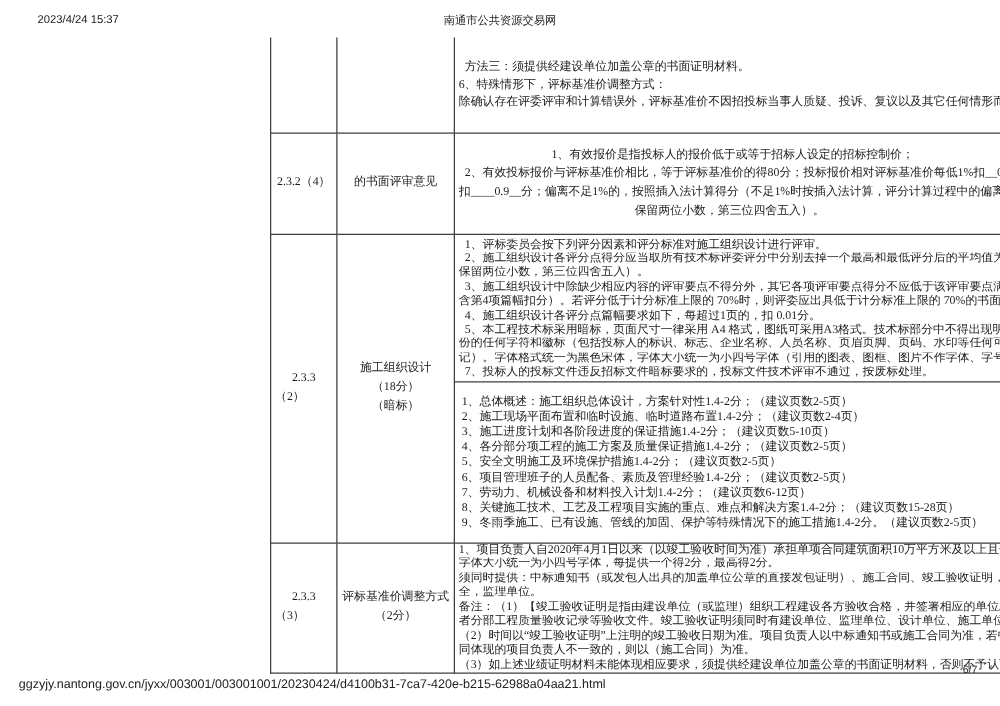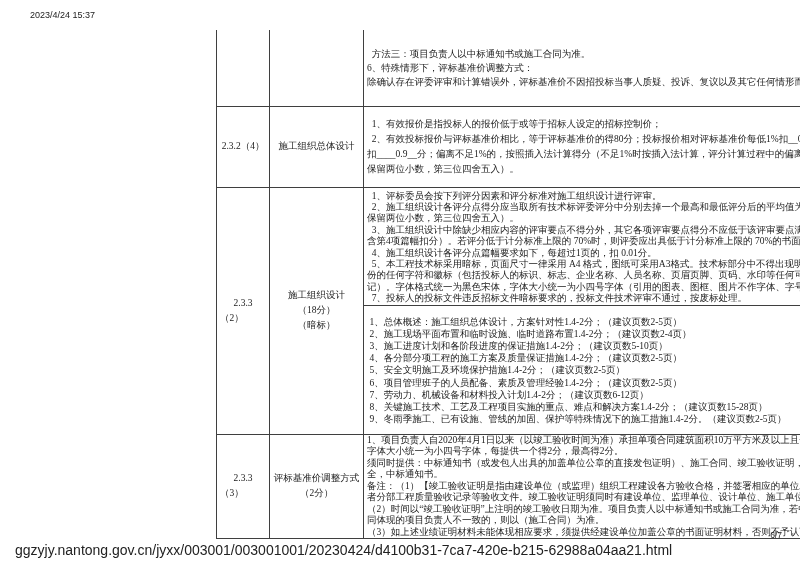--- a/index.html
+++ b/index.html
@@ -5,21 +5,21 @@
   html,body{margin:0;padding:0;background:#e8e8e8;}
   .page{
     position:relative;width:800px;height:565px;background:#ffffff;
     overflow:hidden;margin:0 auto;
     font-family:"Liberation Serif","DejaVu Serif",serif;color:#1b1b1b;
   }
   
   .print-hf{font-family:"Liberation Sans","DejaVu Sans",sans-serif;font-size:9px;color:#1b1b1b;}
   .hdr-time{position:absolute;top:10px;left:30px;}
   .hdr-title{position:absolute;top:10px;left:0;right:0;text-align:center;}
-  .ftr-url{position:absolute;top:542px;left:15px;font-size:14px;color:#222;}
+  .ftr-url{position:absolute;top:542px;left:15px;font-size:10px;color:#222;}
   .ftr-page{position:absolute;top:530px;right:18px;font-size:8.5px;color:#222;}
   
   table.doc{
     position:absolute;left:216px;top:30px;width:584px;
     border-collapse:collapse;table-layout:fixed;
   }
   table.doc td{
     border:1.8px solid #3f3f3f;
     padding:0;vertical-align:middle;
     font-size:9.5px;line-height:14px;
@@ -30,60 +30,61 @@
   .col-name{width:94px;}
   .col-body{width:437px;}
   .sec-cell,.name-cell{text-align:center;}
   .sec-line,.name-line{white-space:nowrap;line-height:15px;}
   .sec-line.left{text-align:left;padding-left:3px;}
   .body-cell{vertical-align:top;}
   .ln{white-space:pre;overflow:hidden;padding-left:3px;}
   
   .rowA-body{padding-top:2px;}
   .rowA-body .ln{line-height:14px;}
-  .rowB-body{padding-top:10px;}
+  .rowB-body{padding-top:10px;text-align:center;}
   .rowB-body .ln{line-height:15px;}
   .blk-top{height:114px;border-bottom:1.8px solid #3f3f3f;padding-top:3px;overflow:hidden;}
   .blk-top .ln{line-height:11.4px;}
   .blk-bot{height:118px;padding-top:10px;overflow:hidden;}
   .blk-bot .ln{line-height:12.2px;}
   .rowD-body{padding-top:2px;}
   .rowD-body .ln{line-height:11.5px;}
 </style>
 </head>
 <body>
 
 <div class="page">
 
   <div class="print-hf hdr-time">2023/4/24 15:37</div>
+  <div class="print-hf hdr-title">南通市公共资源交易网</div>
 
   <table class="doc">
     <colgroup>
         <col class="col-sec">
         <col class="col-name">
         <col class="col-body">
       </colgroup>
 
     <tbody>
         <tr style="height:76px;">
       <td class="sec-cell"></td>
       <td class="name-cell"></td>
       <td class="body-cell rowA-body">
-        <div class="ln">  方法三：项目负责人以中标通知书或施工合同为准。</div>
+        <div class="ln">  方法三：须提供经建设单位加盖公章的书面证明材料。</div>
         <div class="ln">6、特殊情形下，评标基准价调整方式：</div>
         <div class="ln">除确认存在评委评审和计算错误外，评标基准价不因招投标当事人质疑、投诉、复议以及其它任何情形而改变；</div>
       </td>
     </tr>
 
     <tr style="height:81px;">
       <td class="sec-cell">
         <div class="sec-line">2.3.2（4）</div>
       </td>
       <td class="name-cell">
-        <div class="name-line">施工组织总体设计</div>
+        <div class="name-line">的书面评审意见</div>
       </td>
       <td class="body-cell rowB-body">
         <div class="ln">  1、有效报价是指投标人的报价低于或等于招标人设定的招标控制价；</div>
         <div class="ln">  2、有效投标报价与评标基准价相比，等于评标基准价的得80分；投标报价相对评标基准价每低1%扣__0.6__分，每高1%</div>
         <div class="ln">扣____0.9__分；偏离不足1%的，按照插入法计算得分（不足1%时按插入法计算，评分计算过程中的偏离率和分值计算</div>
         <div class="ln">保留两位小数，第三位四舍五入）。</div>
       </td>
     </tr>
 
     <tr style="height:236px;">
@@ -129,21 +130,21 @@
         <div class="sec-line left">（3）</div>
       </td>
       <td class="name-cell">
         <div class="name-line">评标基准价调整方式</div>
         <div class="name-line">（2分）</div>
       </td>
       <td class="body-cell rowD-body">
         <div class="ln">1、项目负责人自2020年4月1日以来（以竣工验收时间为准）承担单项合同建筑面积10万平方米及以上且合同金额5亿及以上</div>
         <div class="ln">字体大小统一为小四号字体，每提供一个得2分，最高得2分。</div>
         <div class="ln">须同时提供：中标通知书（或发包人出具的加盖单位公章的直接发包证明）、施工合同、竣工验收证明，上述三项证明齐</div>
-        <div class="ln">全，中标通知书。</div>
+        <div class="ln">全，监理单位。</div>
         <div class="ln">备注：（1）【竣工验收证明是指由建设单位（或监理）组织工程建设各方验收合格，并签署相应的单位工程质量竣工验收</div>
         <div class="ln">者分部工程质量验收记录等验收文件。竣工验收证明须同时有建设单位、监理单位、设计单位、施工单位盖章】。</div>
         <div class="ln">（2）时间以“竣工验收证明”上注明的竣工验收日期为准。项目负责人以中标通知书或施工合同为准，若中标通知书与合</div>
         <div class="ln">同体现的项目负责人不一致的，则以（施工合同）为准。</div>
         <div class="ln">（3）如上述业绩证明材料未能体现相应要求，须提供经建设单位加盖公章的书面证明材料，否则不予认可。</div>
       </td>
     </tr>
   </tbody>
     </table>
 

